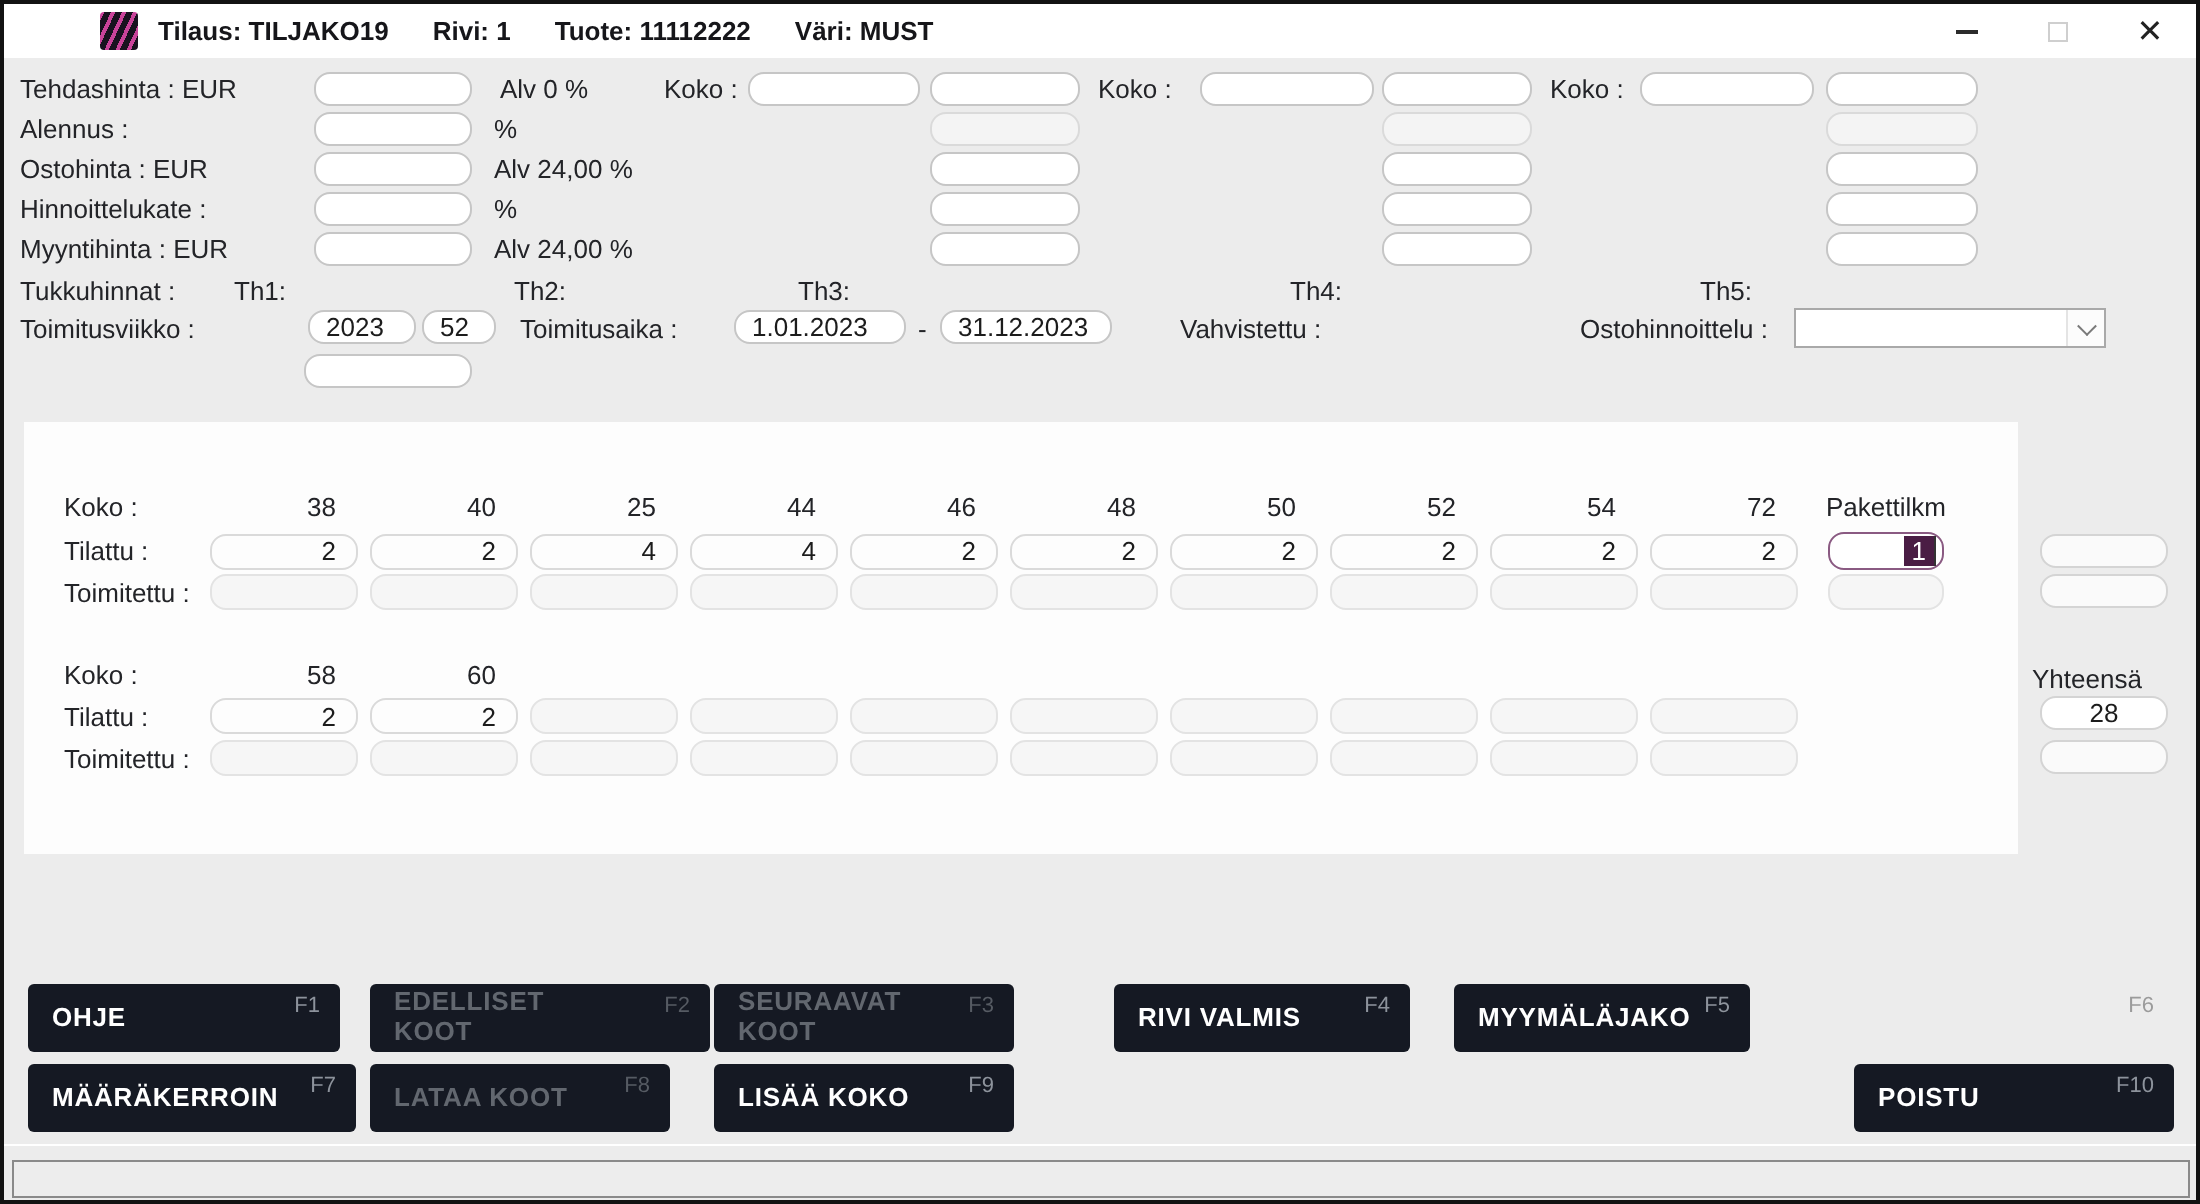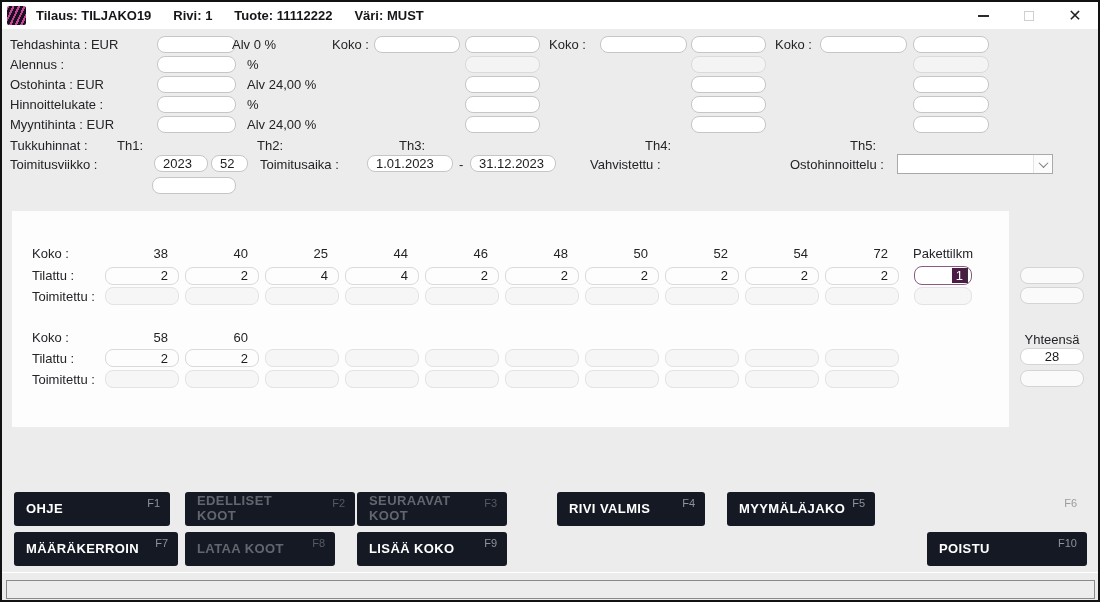--- a/index.html
+++ b/index.html
@@ -4,21 +4,21 @@
 <style>
   * { box-sizing: border-box; }
   html,body { margin:0; padding:0; background:#cfcfcf; }
   .window {
     position:relative; width:1100px; height:602px;
     border:2px solid #121212; background:#ececec;
     font-family:"Liberation Sans", sans-serif; color:#222326;
     overflow:hidden;
   }
   
-  .titlebar { position:absolute; left:0; top:0; right:0; height:27px; background:#ffffff; display:flex; align-items:center; }
+  .titlebar { position:absolute; left:0; top:0; right:0; height:27px; background:#ffffff; display:flex; align-items:center;padding-left:43px; }
   .app-icon { width:19px; height:19px; margin:0 10px 0 5px; border-radius:2px;
     background:repeating-linear-gradient(115deg,#c9439a 0 2px,#18121f 2px 5px); }
   .title-seg { font-size:13px; font-weight:700; color:#16161a; margin-right:22px; white-space:nowrap; }
   .win-controls { margin-left:auto; display:flex; height:100%; }
   .win-btn { width:46px; height:100%; display:flex; align-items:center; justify-content:center; font-size:14px; color:#222; }
   .win-btn .min-glyph { width:11px; height:0; border-top:2px solid #2b2b2b; display:block; }
   .win-btn .max-glyph { width:10px; height:10px; border:1px solid #cfcfcf; display:block; }
   .win-btn.close { font-size:16px; font-weight:400; }
   
   .lbl { position:absolute; font-size:13px; line-height:17px; color:#232428; white-space:nowrap; }
@@ -90,21 +90,21 @@
   <div class="lbl" style="left:8px;top:74px">Ostohinta : EUR</div>
   <div class="lbl" style="left:8px;top:94px">Hinnoittelukate :</div>
   <div class="lbl" style="left:8px;top:114px">Myyntihinta : EUR</div>
 
   <input class="inp" style="left: 155px; top: 34px; width: 79px;" value="">
   <input class="inp" style="left: 155px; top: 54px; width: 79px;" value="">
   <input class="inp" style="left: 155px; top: 74px; width: 79px;" value="">
   <input class="inp" style="left: 155px; top: 94px; width: 79px;" value="">
   <input class="inp" style="left: 155px; top: 114px; width: 79px;" value="">
 
-  <div class="lbl" style="left:230px;top:34px">Alv 0 %</div>
+  <div class="lbl" style="left:248px;top:34px">Alv 0 %</div>
   <div class="lbl" style="left:245px;top:54px">%</div>
   <div class="lbl" style="left:245px;top:74px">Alv 24,00 %</div>
   <div class="lbl" style="left:245px;top:94px">%</div>
   <div class="lbl" style="left:245px;top:114px">Alv 24,00 %</div>
 
   <div class="lbl" style="left:330px;top:34px">Koko :</div>
   <input class="inp" style="left: 372px; top: 34px; width: 86px;">
   <input class="inp" style="left: 463px; top: 34px; width: 75px;">
   <input class="inp gray" style="left: 463px; top: 54px; width: 75px;">
   <input class="inp" style="left: 463px; top: 74px; width: 75px;">
@@ -229,21 +229,21 @@
     <input class="cell ghost" style="">
     <input class="cell ghost" style="">
     <input class="cell ghost" style="">
     <input class="cell ghost" style="">
     <input class="cell ghost" style="">
     <input class="cell ghost" style="">
   </div>
 
   <input class="rinp" style="top: 265px;">
   <input class="rinp" style="top: 285px;">
-  <div class="lbl" style="left:1014px;top:329px;width:72px;text-align:center">Yhteensä</div>
+  <div class="lbl" style="left:1014px;top:329px;width:72px;text-align:left">Yhteensä</div>
   <input class="rinp" style="top: 346px; background: rgb(255, 255, 255);" value="28">
   <input class="rinp" style="top: 368px;">
 
   <button class="fbtn" style="left:12px;top:490px;width:156px">
     <span class="blabel">OHJE</span>
     <span class="fkey">F1</span>
   </button>
   <button class="fbtn disabled" style="left:183px;top:490px;width:170px">
     <span class="blabel">EDELLISET KOOT</span>
     <span class="fkey">F2</span>

